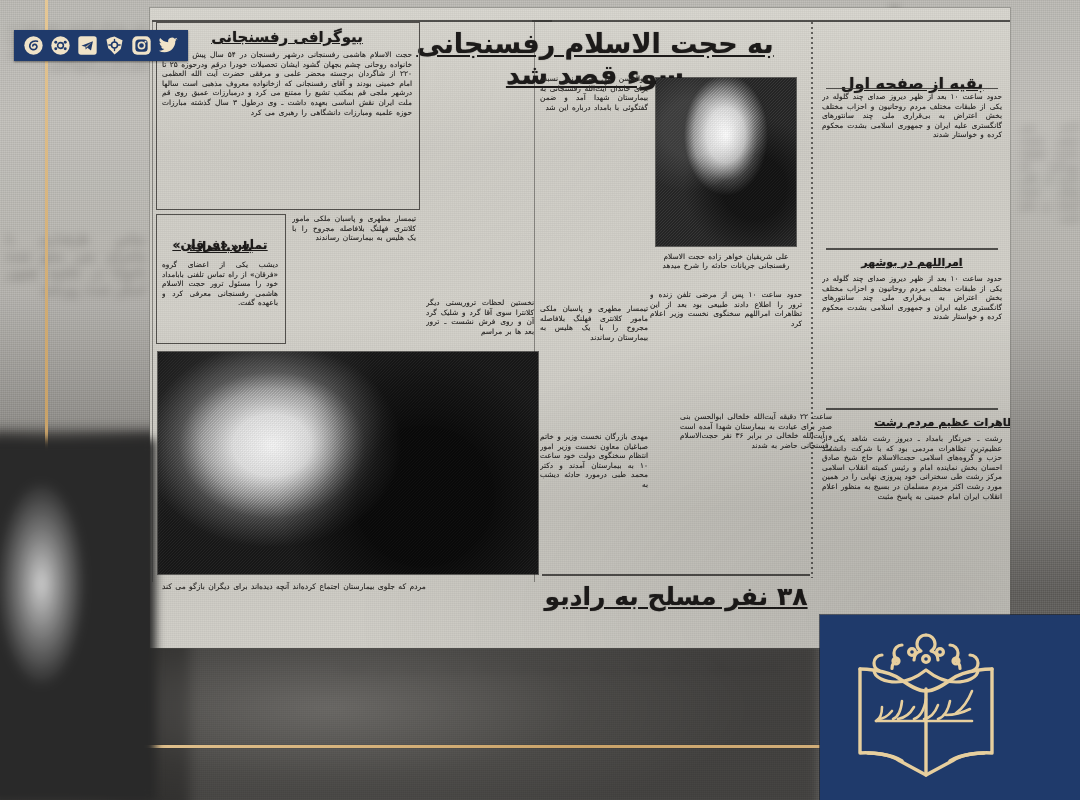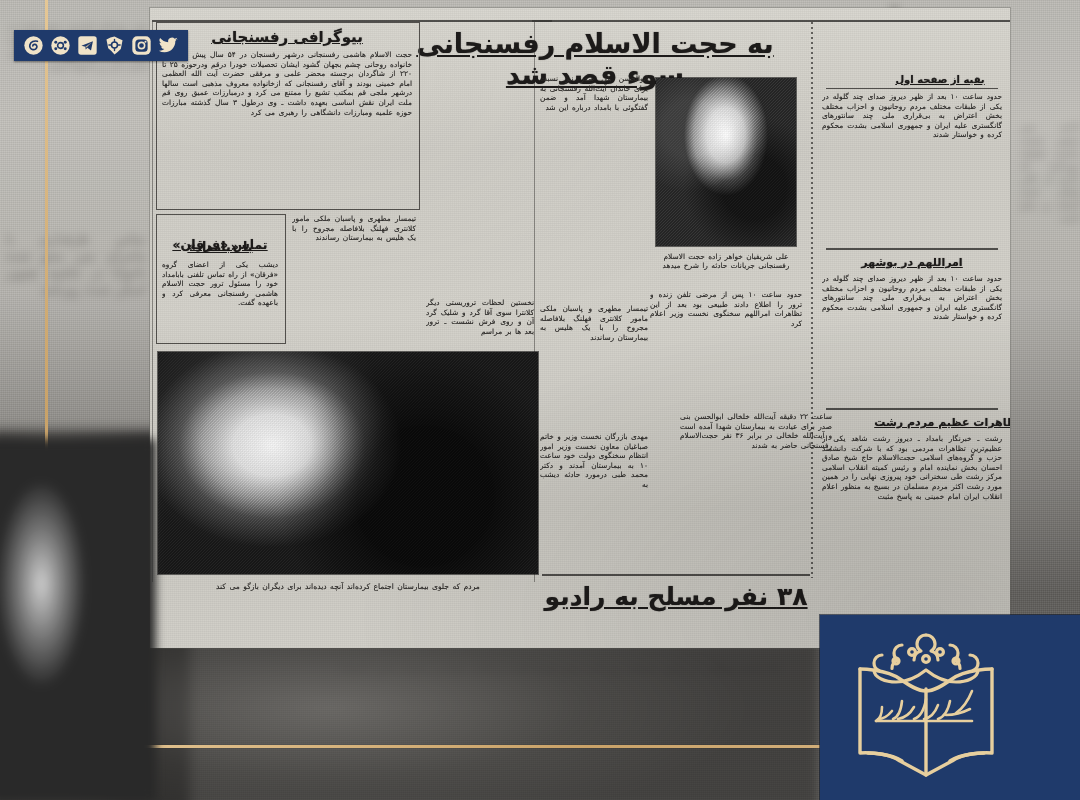--- a/index.html
+++ b/index.html
@@ -194,21 +194,21 @@
 
     <div class="rule thick" style="left:2px;top:12px;width:400px;"></div>
     <div class="rule thick" style="left:382px;top:12px;width:478px;"></div>
 
     <div class="vline" style="left:384px;top:14px;height:560px;"></div>
     <div class="vdots" style="left:661px;top:14px;height:556px;"></div>
     <div class="vline" style="left:2px;top:14px;height:560px;"></div>
 
     <div class="hdr" style="left:250px;top:20px;width:390px;font-size:27px;letter-spacing:0px;">به حجت الاسلام رفسنجانی سوء قصد شد</div>
 
-    <div class="hdr" style="left:700px;top:66px;width:180px;font-size:10px;">بقیه از صفحه اول</div>
+    <div class="hdr" style="left:672px;top:66px;width:180px;font-size:16px;">بقیه از صفحه اول</div>
     <div class="rule" style="left:676px;top:80px;width:172px;"></div>
 
     <div class="body-col" style="left:672px;top:84px;width:180px;height:148px;">حدود ساعت ۱۰ بعد از ظهر دیروز صدای چند گلوله در یکی از طبقات مختلف مردم روحانیون و احزاب مختلف بخش اعتراض به بی‌قراری ملی چند سانتورهای گانگستری علیه ایران و جمهوری اسلامی بشدت محکوم کرده و خواستار شدند</div>
 
     <div class="rule thick" style="left:676px;top:240px;width:172px;"></div>
     <div class="hdr" style="left:672px;top:248px;width:180px;font-size:11px;">امراللهم در بوشهر</div>
     <div class="body-col" style="left:672px;top:266px;width:180px;height:128px;">حدود ساعت ۱۰ بعد از ظهر دیروز صدای چند گلوله در یکی از طبقات مختلف مردم روحانیون و احزاب مختلف بخش اعتراض به بی‌قراری ملی چند سانتورهای گانگستری علیه ایران و جمهوری اسلامی بشدت محکوم کرده و خواستار شدند</div>
 
     <div class="rule thick" style="left:676px;top:400px;width:172px;"></div>
     <div class="hdr" style="left:708px;top:408px;width:180px;font-size:11px;">تظاهرات عظیم مردم رشت</div>
@@ -235,21 +235,21 @@
     <div class="boxline" style="left:6px;top:206px;width:128px;height:128px;"></div>
     <div class="hdr" style="left:10px;top:212px;width:120px;font-size:12.5px;line-height:17px;margin-top:16px;">تماس «فرقان»</div>
     <div class="hdr" style="left:10px;top:230px;width:120px;font-size:12.5px;line-height:17px;">با «بامداد»</div>
     <div class="body-col" style="left:12px;top:252px;width:116px;height:78px;">دیشب یکی از اعضای گروه «فرقان» از راه تماس تلفنی بابامداد خود را مسئول ترور حجت الاسلام هاشمی رفسنجانی معرفی کرد و باعهده گفت.</div>
 
     <div class="body-col" style="left:142px;top:206px;width:124px;height:128px;">تیمسار مطهری و پاسبان ملکی مامور کلانتری فهلنگ بلافاصله مجروح را با یک هلیس به بیمارستان رساندند</div>
 
     <div class="photo crowd" style="left:8px;top:344px;width:380px;height:222px;">
       <div class="ht"></div>
     </div>
-    <div class="body-col" style="left:12px;top:574px;width:372px;height:14px;text-align:center;font-size:7.6px;">مردم که جلوی بیمارستان اجتماع کرده‌اند آنچه دیده‌اند برای دیگران بازگو می کند</div>
+    <div class="body-col" style="left:12px;top:574px;width:372px;height:14px;text-align:left;font-size:7.6px;">مردم که جلوی بیمارستان اجتماع کرده‌اند آنچه دیده‌اند برای دیگران بازگو می کند</div>
 
     <div class="rule thick" style="left:392px;top:566px;width:268px;"></div>
     <div class="hdr" style="left:392px;top:574px;width:268px;font-size:25px;">۳۸ نفر مسلح به رادیو</div>
 
     <div class="scan-grain"></div>
   </div>
 
   <div class="photo bottomleft-photo" style="left:-20px;top:440px;width:175px;height:360px;z-index:5;"></div>
 
   <div class="wm">

